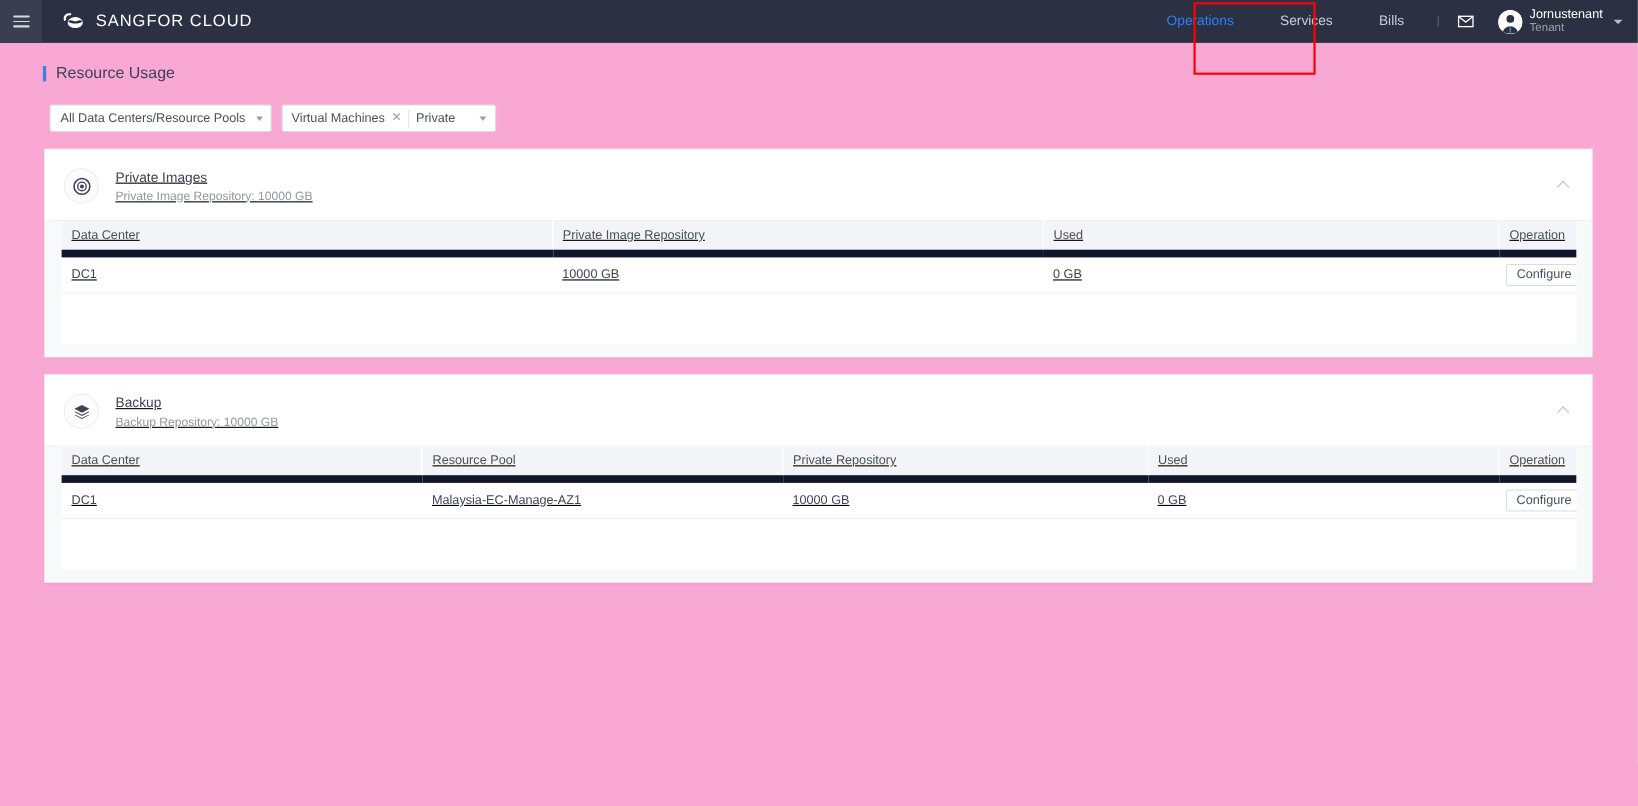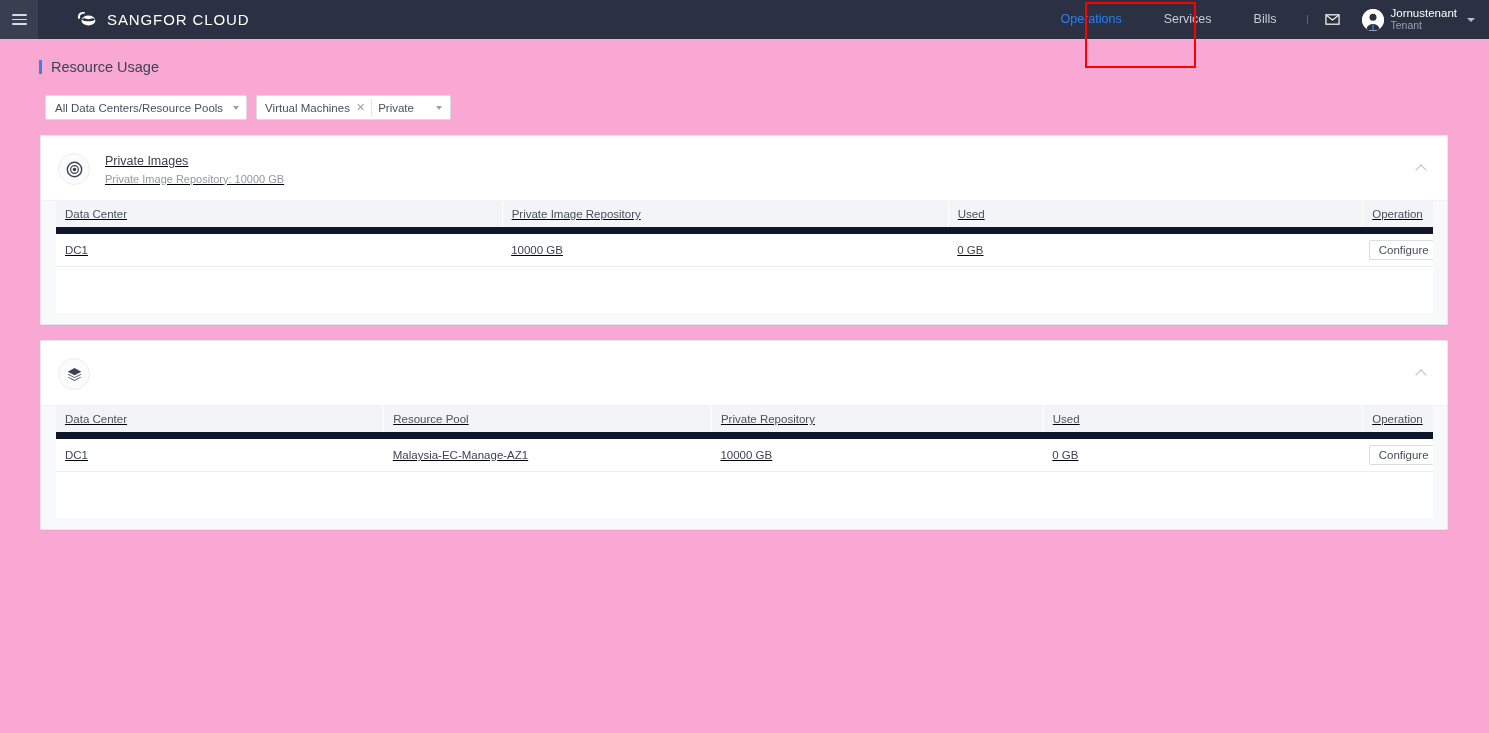--- a/index.html
+++ b/index.html
@@ -13,21 +13,20 @@
   }
 
   
   .topbar {
     position: relative;
     display: flex;
     align-items: center;
     height: 39px;
     background: #2b3042;
     color: #ffffff;
-    gap: 20px;
   }
   .hamburger-zone {
     width: 38px;
     height: 39px;
     background: #393e51;
     display: flex;
     align-items: center;
     justify-content: center;
     cursor: pointer;
     flex: 0 0 38px;
@@ -470,20 +469,24 @@
   </div>
 
   <div class="card">
     <div class="card-head">
       <span class="card-icon-wrap">
         <svg width="17" height="17" viewBox="0 0 18 18" aria-hidden="true">
           <path d="M9 2.2 16.2 6 9 9.8 1.8 6z" fill="#3d4355"></path>
           <path d="M2.6 8.6 1.8 9l7.2 3.8L16.2 9l-0.8-0.4L9 11.8z" fill="#3d4355"></path>
           <path d="M2.6 11.6 1.8 12l7.2 3.8L16.2 12l-0.8-0.4L9 14.8z" fill="#3d4355"></path>
         </svg>
+      </span>
+      <span class="card-headtext">
+        <span class="card-title">Backup</span>
+        <span class="card-sub">Backup Repository: 10000 GB</span>
       </span>
       <span class="collapse-btn">
         <span class="chev-up"></span>
       </span>
     </div>
 
     <div class="table-zone">
       <div class="tbl-inner">
         <table class="rt">
           <colgroup>

